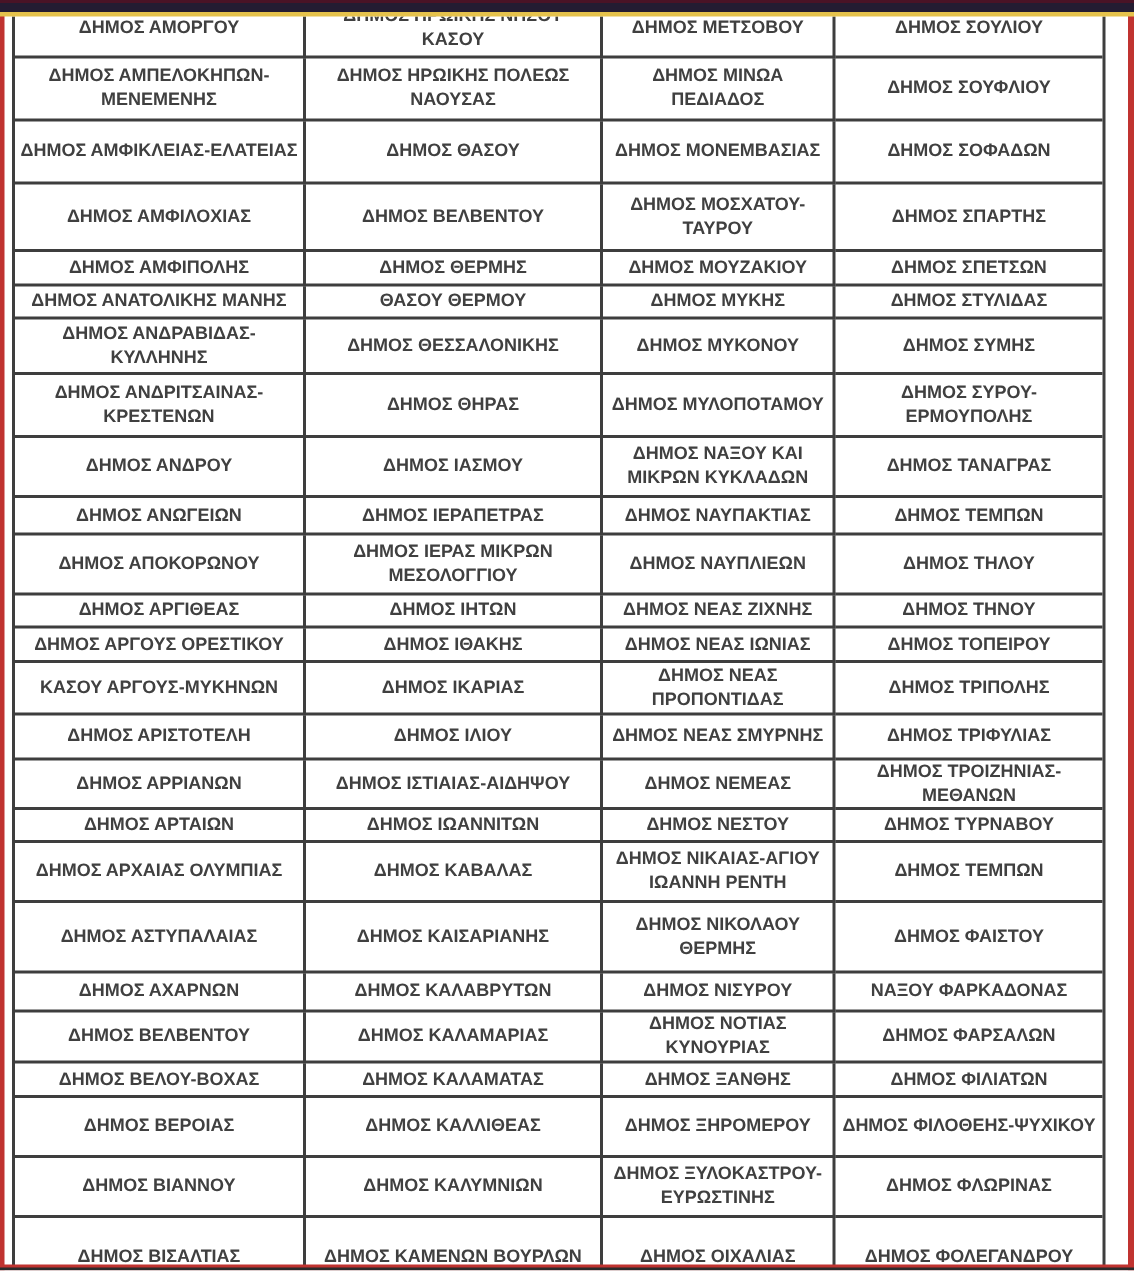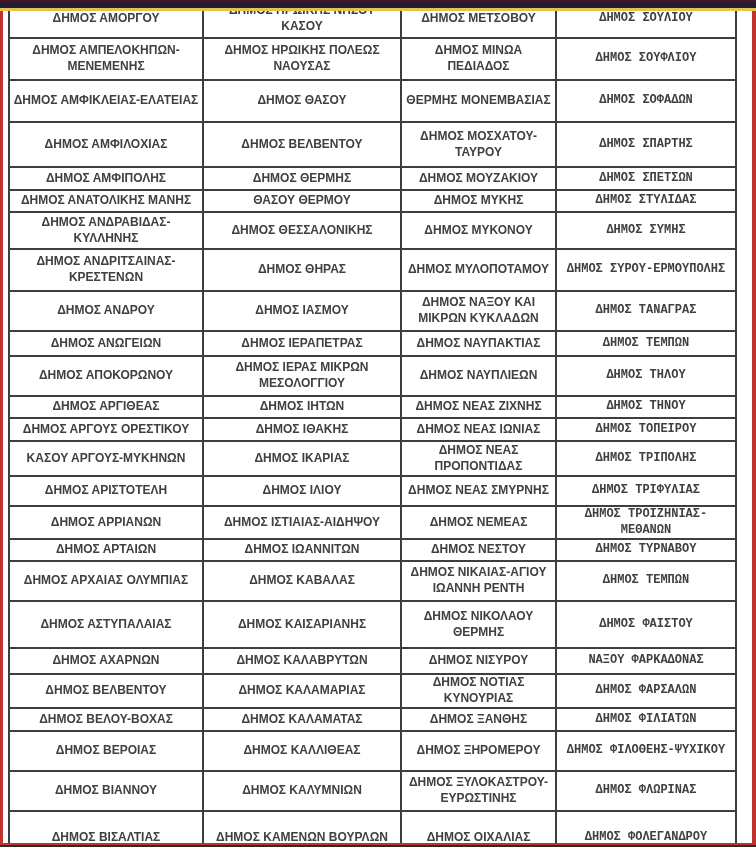--- a/index.html
+++ b/index.html
@@ -82,35 +82,35 @@
     padding: 0 3px;
     box-sizing: border-box;
     overflow: hidden;
     border-right: 2px solid #3e3e3e;
     border-bottom: 2px solid #3e3e3e;
     color: #404040;
     font-size: 12px;
     font-weight: bold;
     line-height: 1.3;
   }
-  .muni-cell:nth-child(4) { border-right: none; font-family: Liberation Mono, monospace; }
+  .muni-cell:nth-child(4) { border-right: none; }
   .muni-row:last-child .muni-cell { border-bottom: none; }
 </style>
 </head>
 <body>
 
 <div class="page">
   <div class="top-bar"></div>
   <div class="accent-line"></div>
 
   <div class="doc-clip">
     <div class="muni-table" id="muni-table" style="grid-template-rows: 39px 42px 42px 45px 23px 22px 37px 42px 40px 25px 40px 22px 23px 35px 30px 33px 22px 40px 47px 26px 34px 23px 40px 40px 52px;">
         <div class="muni-row"><div class="muni-cell">ΔΗΜΟΣ ΑΜΟΡΓΟΥ</div><div class="muni-cell">ΔΗΜΟΣ ΗΡΩΙΚΗΣ ΝΗΣΟΥ ΚΑΣΟΥ</div><div class="muni-cell">ΔΗΜΟΣ ΜΕΤΣΟΒΟΥ</div><div class="muni-cell">ΔΗΜΟΣ ΣΟΥΛΙΟΥ</div></div>
         <div class="muni-row"><div class="muni-cell">ΔΗΜΟΣ ΑΜΠΕΛΟΚΗΠΩΝ-ΜΕΝΕΜΕΝΗΣ</div><div class="muni-cell">ΔΗΜΟΣ ΗΡΩΙΚΗΣ ΠΟΛΕΩΣ ΝΑΟΥΣΑΣ</div><div class="muni-cell">ΔΗΜΟΣ ΜΙΝΩΑ ΠΕΔΙΑΔΟΣ</div><div class="muni-cell">ΔΗΜΟΣ ΣΟΥΦΛΙΟΥ</div></div>
-        <div class="muni-row"><div class="muni-cell">ΔΗΜΟΣ ΑΜΦΙΚΛΕΙΑΣ-ΕΛΑΤΕΙΑΣ</div><div class="muni-cell">ΔΗΜΟΣ ΘΑΣΟΥ</div><div class="muni-cell">ΘΕΡΜΗΣ ΜΟΝΕΜΒΑΣΙΑΣ</div><div class="muni-cell">ΔΗΜΟΣ ΣΟΦΑΔΩΝ</div></div>
+        <div class="muni-row"><div class="muni-cell">ΔΗΜΟΣ ΑΜΦΙΚΛΕΙΑΣ-ΕΛΑΤΕΙΑΣ</div><div class="muni-cell">ΔΗΜΟΣ ΘΑΣΟΥ</div><div class="muni-cell">ΔΗΜΟΣ ΜΟΝΕΜΒΑΣΙΑΣ</div><div class="muni-cell">ΔΗΜΟΣ ΣΟΦΑΔΩΝ</div></div>
         <div class="muni-row"><div class="muni-cell">ΔΗΜΟΣ ΑΜΦΙΛΟΧΙΑΣ</div><div class="muni-cell">ΔΗΜΟΣ ΒΕΛΒΕΝΤΟΥ</div><div class="muni-cell">ΔΗΜΟΣ ΜΟΣΧΑΤΟΥ-ΤΑΥΡΟΥ</div><div class="muni-cell">ΔΗΜΟΣ ΣΠΑΡΤΗΣ</div></div>
         <div class="muni-row"><div class="muni-cell">ΔΗΜΟΣ ΑΜΦΙΠΟΛΗΣ</div><div class="muni-cell">ΔΗΜΟΣ ΘΕΡΜΗΣ</div><div class="muni-cell">ΔΗΜΟΣ ΜΟΥΖΑΚΙΟΥ</div><div class="muni-cell">ΔΗΜΟΣ ΣΠΕΤΣΩΝ</div></div>
         <div class="muni-row"><div class="muni-cell">ΔΗΜΟΣ ΑΝΑΤΟΛΙΚΗΣ ΜΑΝΗΣ</div><div class="muni-cell">ΘΑΣΟΥ ΘΕΡΜΟΥ</div><div class="muni-cell">ΔΗΜΟΣ ΜΥΚΗΣ</div><div class="muni-cell">ΔΗΜΟΣ ΣΤΥΛΙΔΑΣ</div></div>
         <div class="muni-row"><div class="muni-cell">ΔΗΜΟΣ ΑΝΔΡΑΒΙΔΑΣ-ΚΥΛΛΗΝΗΣ</div><div class="muni-cell">ΔΗΜΟΣ ΘΕΣΣΑΛΟΝΙΚΗΣ</div><div class="muni-cell">ΔΗΜΟΣ ΜΥΚΟΝΟΥ</div><div class="muni-cell">ΔΗΜΟΣ ΣΥΜΗΣ</div></div>
         <div class="muni-row"><div class="muni-cell">ΔΗΜΟΣ ΑΝΔΡΙΤΣΑΙΝΑΣ-ΚΡΕΣΤΕΝΩΝ</div><div class="muni-cell">ΔΗΜΟΣ ΘΗΡΑΣ</div><div class="muni-cell">ΔΗΜΟΣ ΜΥΛΟΠΟΤΑΜΟΥ</div><div class="muni-cell">ΔΗΜΟΣ ΣΥΡΟΥ-ΕΡΜΟΥΠΟΛΗΣ</div></div>
         <div class="muni-row"><div class="muni-cell">ΔΗΜΟΣ ΑΝΔΡΟΥ</div><div class="muni-cell">ΔΗΜΟΣ ΙΑΣΜΟΥ</div><div class="muni-cell">ΔΗΜΟΣ ΝΑΞΟΥ ΚΑΙ ΜΙΚΡΩΝ ΚΥΚΛΑΔΩΝ</div><div class="muni-cell">ΔΗΜΟΣ ΤΑΝΑΓΡΑΣ</div></div>
         <div class="muni-row"><div class="muni-cell">ΔΗΜΟΣ ΑΝΩΓΕΙΩΝ</div><div class="muni-cell">ΔΗΜΟΣ ΙΕΡΑΠΕΤΡΑΣ</div><div class="muni-cell">ΔΗΜΟΣ ΝΑΥΠΑΚΤΙΑΣ</div><div class="muni-cell">ΔΗΜΟΣ ΤΕΜΠΩΝ</div></div>
         <div class="muni-row"><div class="muni-cell">ΔΗΜΟΣ ΑΠΟΚΟΡΩΝΟΥ</div><div class="muni-cell">ΔΗΜΟΣ ΙΕΡΑΣ ΜΙΚΡΩΝ ΜΕΣΟΛΟΓΓΙΟΥ</div><div class="muni-cell">ΔΗΜΟΣ ΝΑΥΠΛΙΕΩΝ</div><div class="muni-cell">ΔΗΜΟΣ ΤΗΛΟΥ</div></div>
         <div class="muni-row"><div class="muni-cell">ΔΗΜΟΣ ΑΡΓΙΘΕΑΣ</div><div class="muni-cell">ΔΗΜΟΣ ΙΗΤΩΝ</div><div class="muni-cell">ΔΗΜΟΣ ΝΕΑΣ ΖΙΧΝΗΣ</div><div class="muni-cell">ΔΗΜΟΣ ΤΗΝΟΥ</div></div>
         <div class="muni-row"><div class="muni-cell">ΔΗΜΟΣ ΑΡΓΟΥΣ ΟΡΕΣΤΙΚΟΥ</div><div class="muni-cell">ΔΗΜΟΣ ΙΘΑΚΗΣ</div><div class="muni-cell">ΔΗΜΟΣ ΝΕΑΣ ΙΩΝΙΑΣ</div><div class="muni-cell">ΔΗΜΟΣ ΤΟΠΕΙΡΟΥ</div></div>

